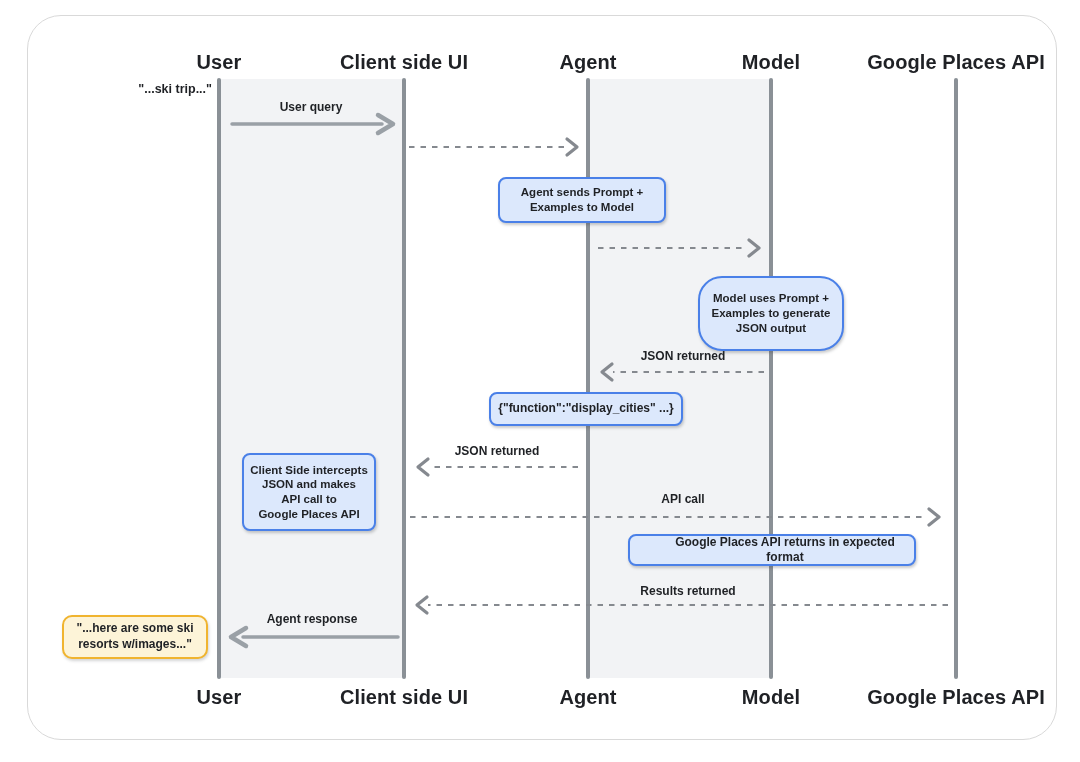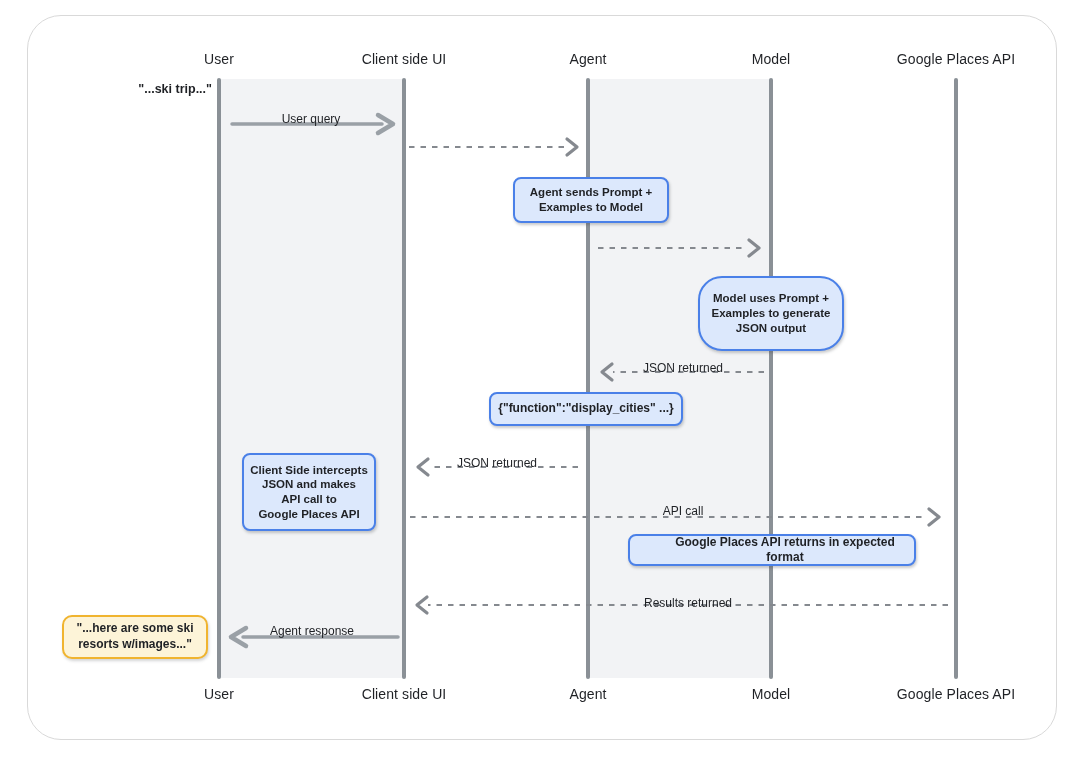--- a/index.html
+++ b/index.html
@@ -16,24 +16,24 @@
   }
   *{margin:0;padding:0;box-sizing:border-box;}
   html,body{width:1080px;height:762px;background:#ffffff;overflow:hidden;}
   body{font-family:"Liberation Sans","DejaVu Sans",sans-serif;color:var(--c-text);}
   .stage{position:relative;width:1080px;height:762px;}
   .card{position:absolute;left:27px;top:15px;width:1030px;height:725px;
         background:#ffffff;border:1.5px solid var(--c-card_border);border-radius:34px;}
   .lane{position:absolute;top:79px;height:599px;background:var(--c-lane);}
   .lifeline{position:absolute;top:78px;height:601px;width:3.5px;border-radius:3px;
             background:var(--c-lifeline);}
-  .actor-label{position:absolute;transform:translateX(-50%);font-size:14px;font-weight:400;
+  .actor-label{position:absolute;transform:translateX(-50%);font-size:20px;font-weight:700;
                letter-spacing:.1px;white-space:nowrap;}
-  .msg-label{position:absolute;transform:translateX(-50%);font-size:12px;font-weight:400;
-             white-space:nowrap;margin-top:12px;}
+  .msg-label{position:absolute;transform:translateX(-50%);font-size:12px;font-weight:700;
+             white-space:nowrap;}
   .note{position:absolute;display:flex;align-items:center;justify-content:center;
         text-align:center;font-size:11.5px;font-weight:700;line-height:1.28;
         background:var(--c-note_fill);border:2px solid var(--c-note_border);
         border-radius:8px;box-shadow:1px 2px 3px rgba(60,64,67,.28);padding:2px 6px;}
   .quote-box{position:absolute;display:flex;align-items:center;justify-content:center;
         text-align:center;font-size:12px;font-weight:700;line-height:1.3;
         background:var(--c-quote_fill);border:2px solid var(--c-quote_border);
         border-radius:10px;box-shadow:1px 2px 3px rgba(60,64,67,.22);padding:2px 6px;}
   .plain-quote{position:absolute;font-size:12.5px;font-weight:700;white-space:nowrap;}
   .pre{white-space:pre-line;}
@@ -118,21 +118,21 @@
   <div class="msg-label" style="left:683px;top:349px;">JSON returned</div>
   <div class="msg-label" style="left:497px;top:444px;">JSON returned</div>
   <div class="msg-label" style="left:683px;top:492px;">API call</div>
   <div class="msg-label" style="left:688px;top:584px;text-align:right;">Results returned</div>
   <div class="msg-label" style="left:312px;top:612px;">Agent response</div>
 
   <div class="plain-quote" style="right:868px;top:82px;">"...ski trip..."</div>
   <div class="quote-box pre" style="left:62px;top:615px;width:146px;height:44px;">"...here are some ski
 resorts w/images..."</div>
 
-  <div class="note pre" style="left:513px;top:177px;width:156px;height:46px;">Agent sends Prompt +
+  <div class="note pre" style="left:498px;top:177px;width:168px;height:46px;">Agent sends Prompt +
 Examples to Model</div>
   <div class="note pre" style="left:698px;top:276px;width:146px;height:75px;border-radius:24px;">Model uses Prompt +
 Examples to generate
 JSON output</div>
   <div class="note" style="left:489px;top:392px;width:194px;height:34px;font-size:12px;">{"function":"display_cities" ...}</div>
   <div class="note pre" style="left:242px;top:453px;width:134px;height:78px;">Client Side intercepts
 JSON and makes
 API call to
 Google Places API</div>
   <div class="note" style="left:628px;top:534px;width:288px;height:32px;font-size:12px;padding-left:32px;">Google Places API returns in expected format</div>

